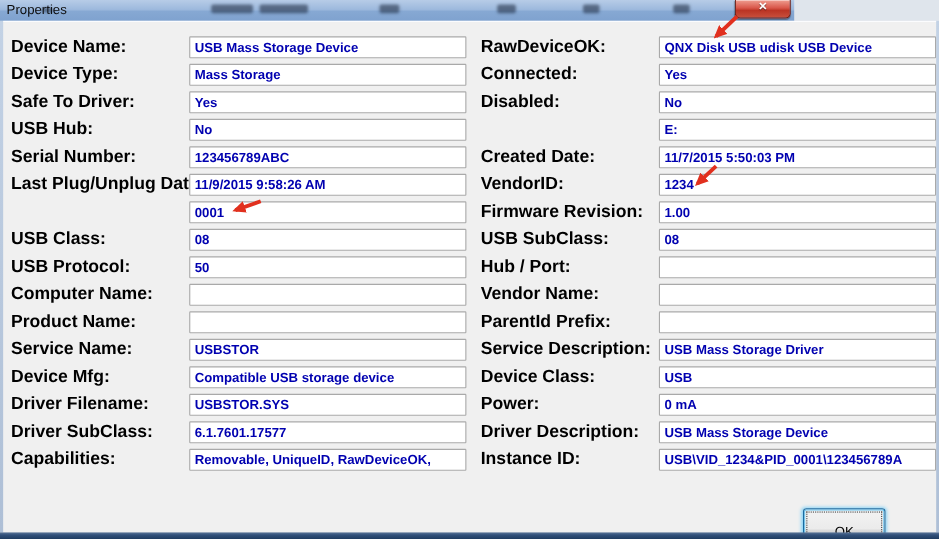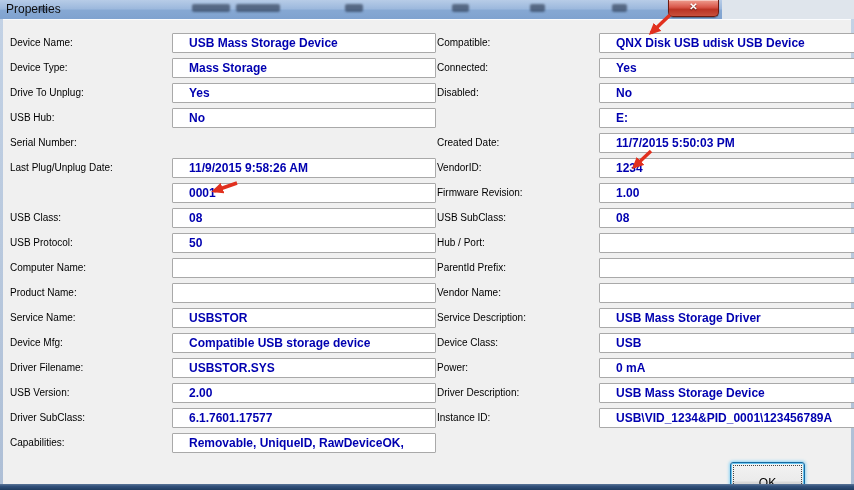--- a/index.html
+++ b/index.html
@@ -35,23 +35,23 @@
     background:linear-gradient(180deg,#5c7698 0%,#31507a 40%,#203c60 100%);}
 
   
   .client{position:absolute;left:3px;top:19px;width:848px;height:465px;
     background:#f0f0f0;border-top:1px solid #fbfcfe;}
 
   .col{position:absolute;top:13px;width:414px;}
   #col-left{left:7px;} #col-right{left:434px;}
   .row{position:relative;height:25px;}
   .label{position:absolute;left:0;top:0;width:160px;height:20px;line-height:20px;
-    font-size:10px;font-weight:normal;color:#000;white-space:nowrap;}
+    font-size:16px;font-weight:bold;color:#000;white-space:nowrap;}
   .field{position:absolute;left:162px;top:0;width:250px;height:18px;
-    background:#fff;border:1px solid #a9a9a9;border-radius:1px;overflow:hidden;padding-left:12px;}
+    background:#fff;border:1px solid #a9a9a9;border-radius:1px;overflow:hidden;}
   .val{display:block;padding:1px 0 0 4px;font-size:12px;font-weight:bold;
     color:var(--value-color,#0000b0);white-space:nowrap;line-height:16px;}
 
   
   .okbtn{position:absolute;left:727px;top:442px;width:75px;height:41px;
     font-family:"Liberation Sans",sans-serif;font-size:12px;color:#000;
     background:linear-gradient(180deg,#f3f3f3 0%,#ebebeb 45%,#d8d8d8 50%,#cfcfcf 100%);
     border:1px solid #1a6aa0;border-radius:3px;
     box-shadow:0 0 0 1px #66c4f0 inset, 0 0 3px 1px #8ed4f5;
     outline:1px dotted #444;outline-offset:-4px;cursor:pointer;}
@@ -89,33 +89,36 @@
             <span class="val">USB Mass Storage Device</span>
           </div>
         </div>
         <div class="row">
           <div class="label">Device Type:</div>
           <div class="field">
             <span class="val">Mass Storage</span>
           </div>
         </div>
         <div class="row">
-          <div class="label">Drive To Unplug:</div>
+          <div class="label">Safe To Driver:</div>
           <div class="field">
             <span class="val">Yes</span>
           </div>
         </div>
         <div class="row">
           <div class="label">USB Hub:</div>
           <div class="field">
             <span class="val">No</span>
           </div>
         </div>
         <div class="row">
           <div class="label">Serial Number:</div>
+          <div class="field">
+            <span class="val">123456789ABC</span>
+          </div>
         </div>
         <div class="row">
           <div class="label">Last Plug/Unplug Date:</div>
           <div class="field">
             <span class="val">11/9/2015 9:58:26 AM</span>
           </div>
         </div>
         <div class="row">
           <div class="field">
             <span class="val">0001</span>
@@ -154,44 +157,38 @@
         <div class="row">
           <div class="label">Device Mfg:</div>
           <div class="field">
             <span class="val">Compatible USB storage device</span>
           </div>
         </div>
         <div class="row">
           <div class="label">Driver Filename:</div>
           <div class="field">
             <span class="val">USBSTOR.SYS</span>
-          </div>
-        </div>
-        <div class="row">
-          <div class="label">USB Version:</div>
-          <div class="field">
-            <span class="val">2.00</span>
           </div>
         </div>
         <div class="row">
           <div class="label">Driver SubClass:</div>
           <div class="field">
             <span class="val">6.1.7601.17577</span>
           </div>
         </div>
         <div class="row">
           <div class="label">Capabilities:</div>
           <div class="field">
             <span class="val">Removable, UniqueID, RawDeviceOK,</span>
           </div>
         </div>
       </div>
     <div id="col-right" class="col">
         <div class="row">
-          <div class="label">Compatible:</div>
+          <div class="label">RawDeviceOK:</div>
           <div class="field">
             <span class="val">QNX Disk USB udisk USB Device</span>
           </div>
         </div>
         <div class="row">
           <div class="label">Connected:</div>
           <div class="field">
             <span class="val">Yes</span>
           </div>
         </div>
@@ -230,27 +227,27 @@
             <span class="val">08</span>
           </div>
         </div>
         <div class="row">
           <div class="label">Hub / Port:</div>
           <div class="field">
             <span class="val"></span>
           </div>
         </div>
         <div class="row">
+          <div class="label">Vendor Name:</div>
+          <div class="field">
+            <span class="val"></span>
+          </div>
+        </div>
+        <div class="row">
           <div class="label">ParentId Prefix:</div>
-          <div class="field">
-            <span class="val"></span>
-          </div>
-        </div>
-        <div class="row">
-          <div class="label">Vendor Name:</div>
           <div class="field">
             <span class="val"></span>
           </div>
         </div>
         <div class="row">
           <div class="label">Service Description:</div>
           <div class="field">
             <span class="val">USB Mass Storage Driver</span>
           </div>
         </div>

